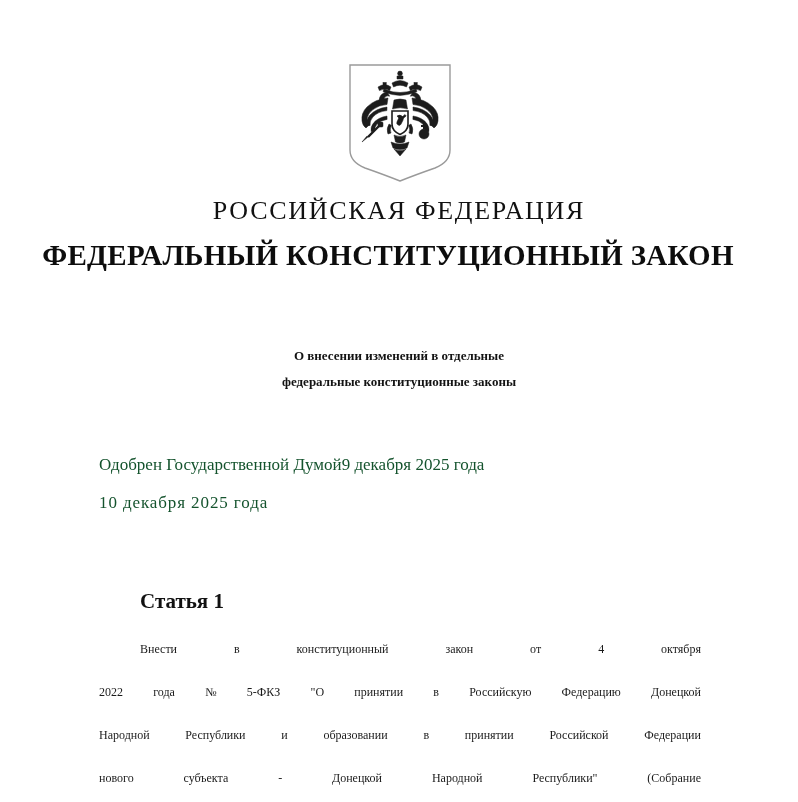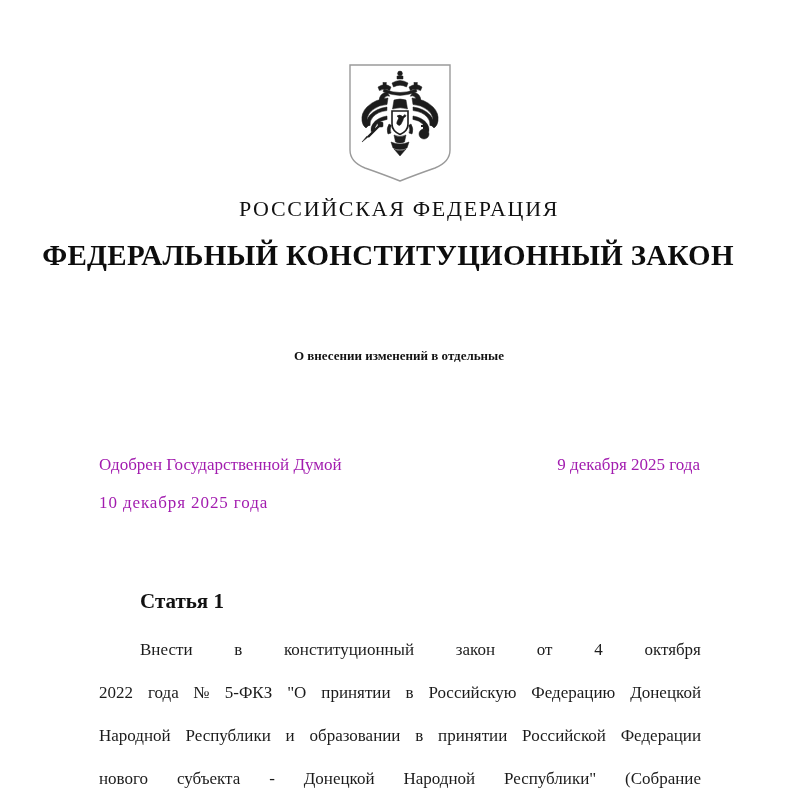--- a/index.html
+++ b/index.html
@@ -28,21 +28,21 @@
   }
   .emblem-wrap svg { display: block; width: 106px; height: 122px; }
 
   
   .country-line {
     position: absolute;
     left: 0;
     top: 196px;
     width: 798px;
     text-align: center;
-    font-size: 22px;
+    font-size: 26px;
     font-weight: 400;
     letter-spacing: 1.7px;
     color: #111111;
     white-space: nowrap;
   }
   .law-title {
     position: absolute;
     left: 0;
     top: 239px;
     width: 776px;
@@ -70,24 +70,24 @@
 
   
   .approval {
     position: absolute;
     left: 99px;
     top: 455px;
     width: 601px;
   }
   .approval-row {
     display: flex;
-    justify-content: space-between;
+    justify-content: flex-start;
     align-items: baseline;
     font-size: 17px;
-    color: #a21caf;
+    color: #14532d;
     margin-bottom: 18px;
   }
   .approval-row .who { white-space: nowrap; }
   .approval-row .when { white-space: nowrap; }
   .approval-row.spaced .who,
   .approval-row.spaced .when { letter-spacing: 0.9px; }
 
   
   .article-heading {
     position: absolute;
@@ -95,21 +95,21 @@
     top: 589px;
     font-size: 21px;
     font-weight: 700;
     color: #111111;
   }
   .article-body {
     position: absolute;
     left: 99px;
     top: 628px;
     width: 602px;
-    font-size: 17px;
+    font-size: 12px;
     line-height: 43px;
     color: #1b1b1b;
   }
   .just {
     display: flex;
     justify-content: space-between;
     width: 602px;
   }
   .just.indented { padding-left: 41px; width: 561px; }
 </style>
@@ -171,20 +171,21 @@
       </g>
     </svg>
   </div>
 
   <div class="country-line">РОССИЙСКАЯ ФЕДЕРАЦИЯ</div>
 
   <div class="law-title">ФЕДЕРАЛЬНЫЙ КОНСТИТУЦИОННЫЙ ЗАКОН</div>
 
   <div class="subtitle">
     <div>О внесении изменений в отдельные</div>
+    <div>федеральные конституционные законы</div>
   </div>
 
   <div class="approval">
     <div class="approval-row">
       <span class="who">Одобрен Государственной Думой</span>
       <span class="when">9 декабря 2025 года</span>
     </div>
     <div class="approval-row spaced">
       <span class="when">10  декабря  2025  года</span>
     </div>

